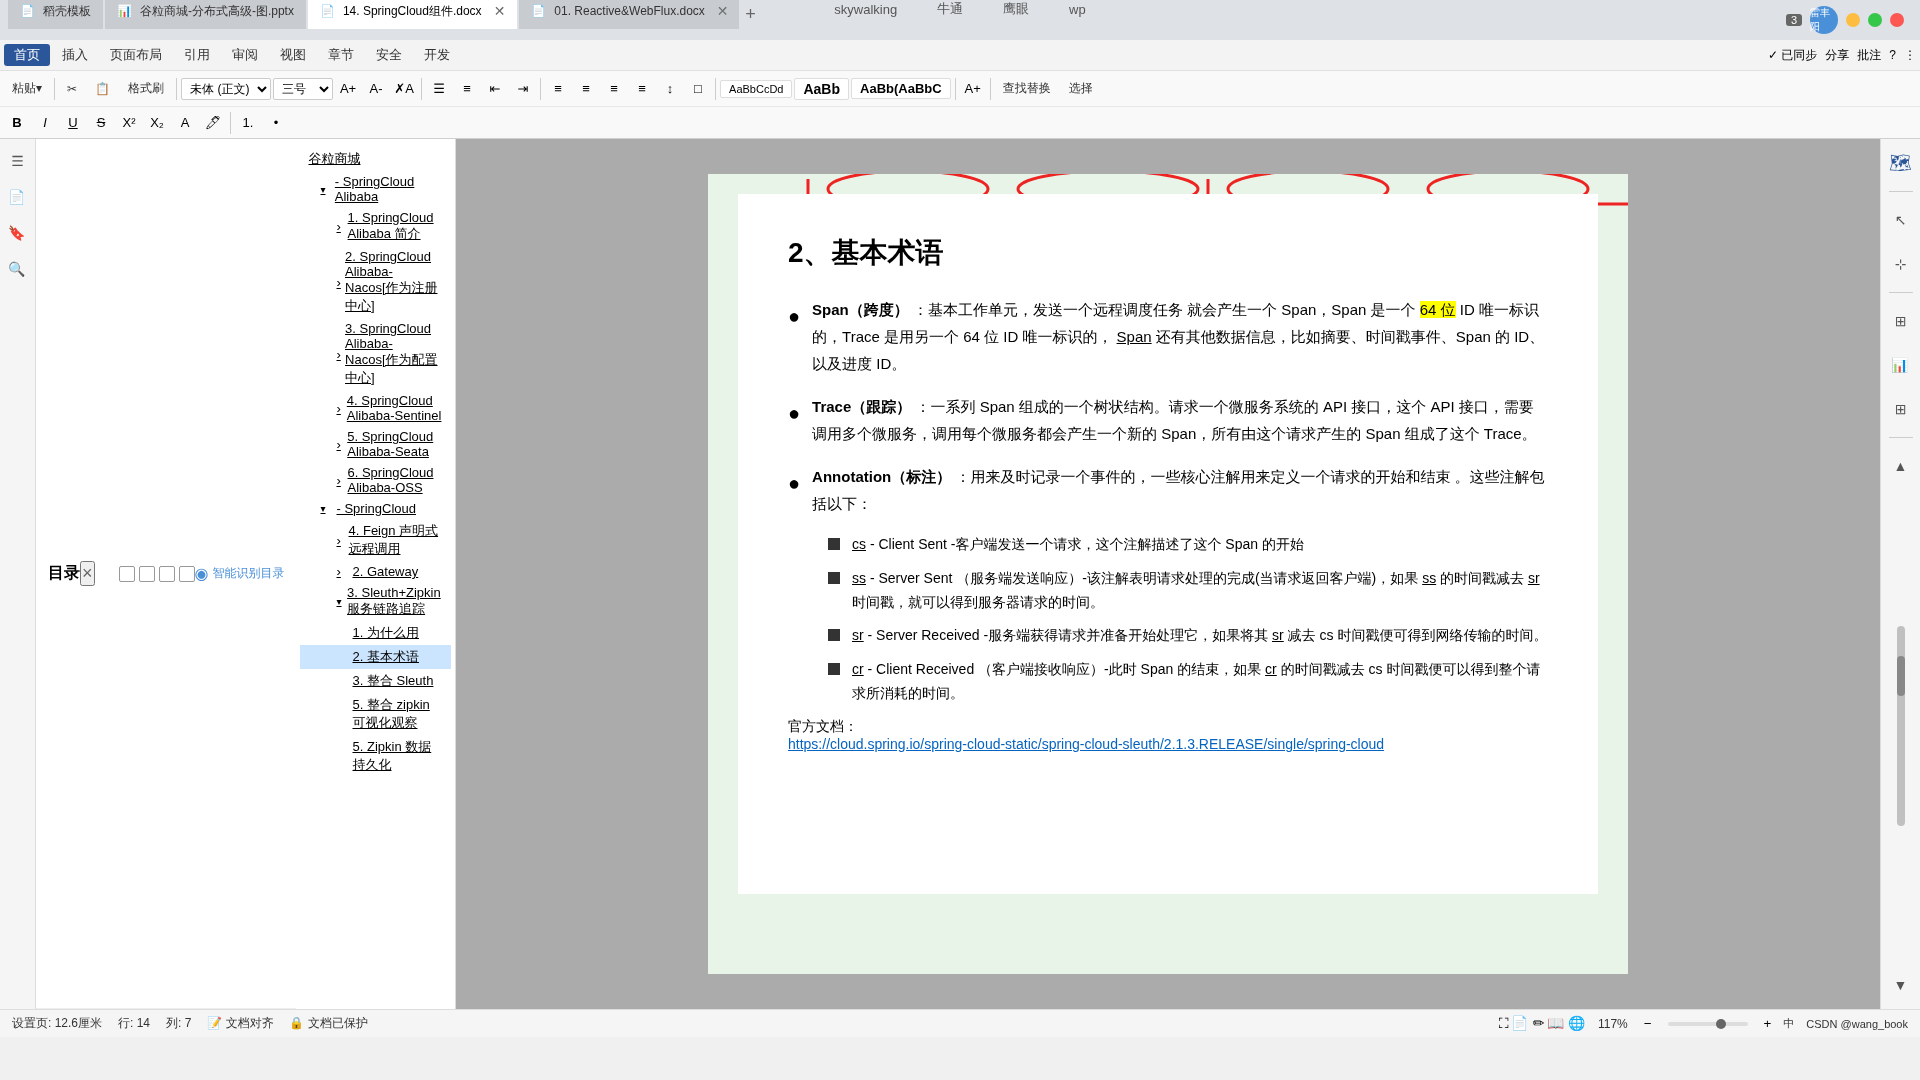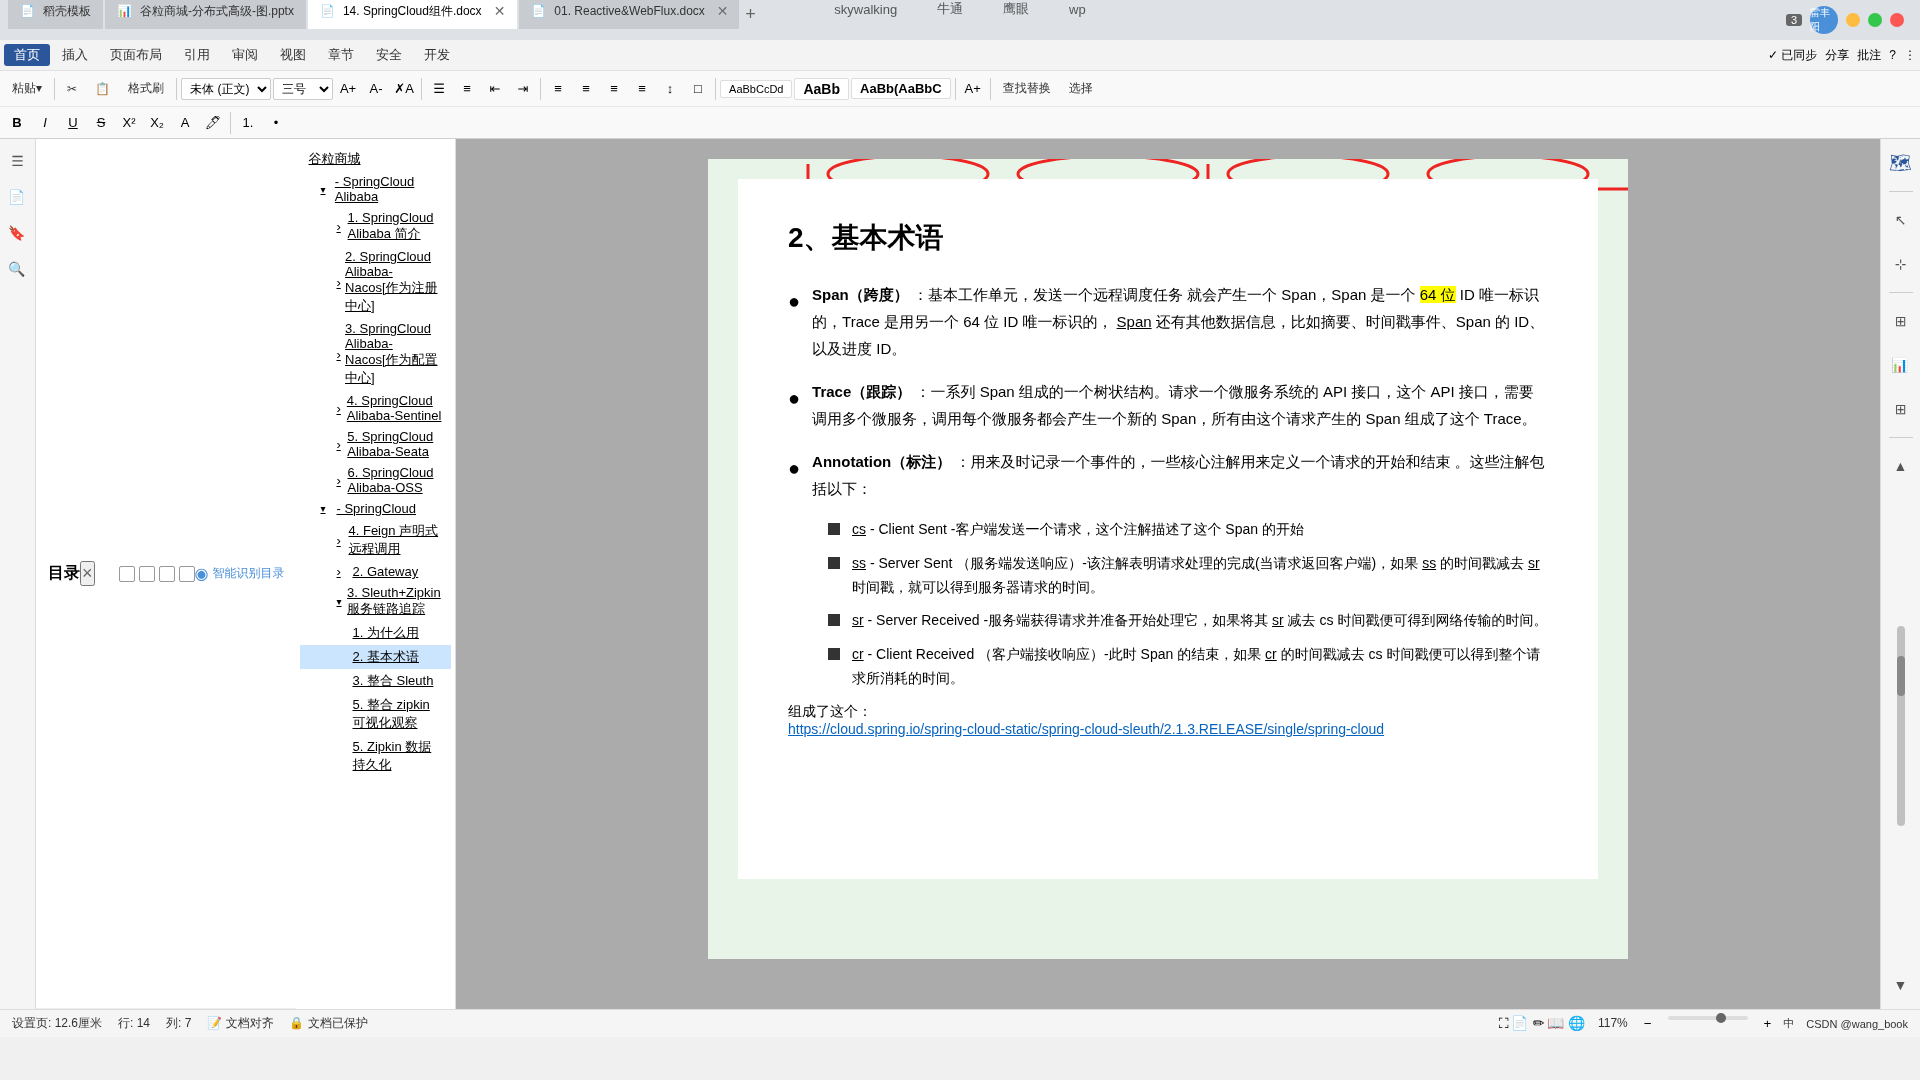--- a/index.html
+++ b/index.html
@@ -180,20 +180,21 @@
 
     
     .doc-area {
       flex: 1;
       background: #ababab;
       overflow-y: auto;
       display: flex;
       flex-direction: column;
       align-items: center;
       padding: 20px;
+      justify-content: center;
     }
 
     
     .annotations {
       position: absolute;
       top: 0; left: 0;
       width: 100%; height: 100%;
       pointer-events: none;
     }
 
@@ -260,21 +261,21 @@
       gap: 16px;
     }
     .status-right {
       margin-left: auto;
       display: flex;
       align-items: center;
       gap: 12px;
     }
     .zoom-control {
       display: flex;
-      align-items: flex-start;
+      align-items: center;
       gap: 16px;
     }
 
     
     .left-icons {
       width: 36px;
       background: #f5f5f5;
       border-right: 1px solid #ddd;
       display: flex;
       flex-direction: column;
@@ -593,21 +594,21 @@
 
         <div class="sub-bullet">
           <div class="sub-bullet-sq"></div>
           <div>
             <u>cr</u>
             <span> - Client Received （客户端接收响应）-此时 Span 的结束，如果 <u>cr</u> 的时间戳减去 cs 时间戳便可以得到整个请求所消耗的时间。</span>
           </div>
         </div>
 
         <div class="official-doc">
-          <span>组成了这个：</span>
+          <span>官方文档：</span>
           <br>
           <a class="link-text" href="#">https://cloud.spring.io/spring-cloud-static/spring-cloud-sleuth/2.1.3.RELEASE/single/spring-cloud</a>
         </div>
       </div>
     </div>
   </div>
 
   <div class="right-tools">
     <div class="right-tool-btn" style="color:#2b579a; font-size:18px;">🗺</div>
     <div class="right-tool-sep"></div>

